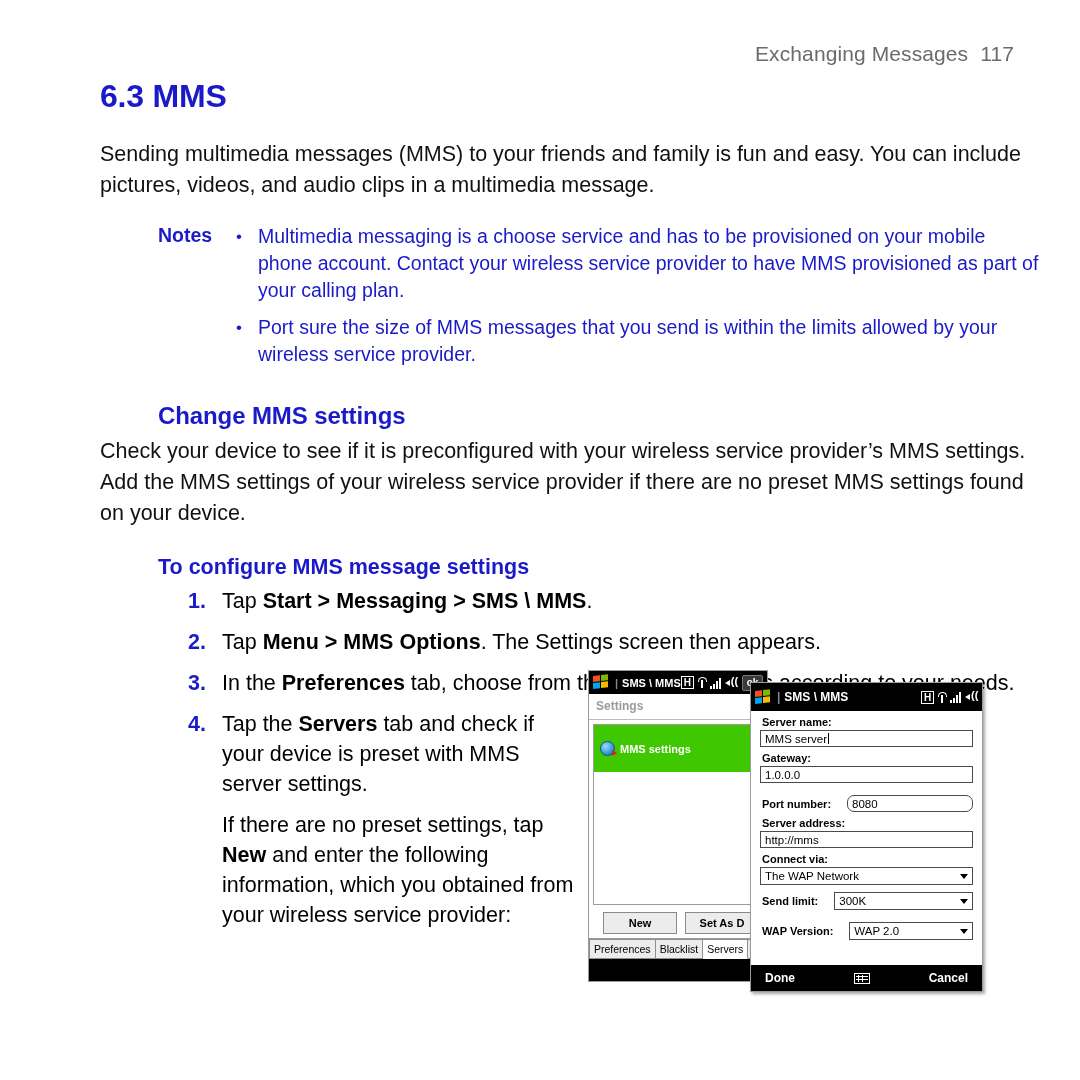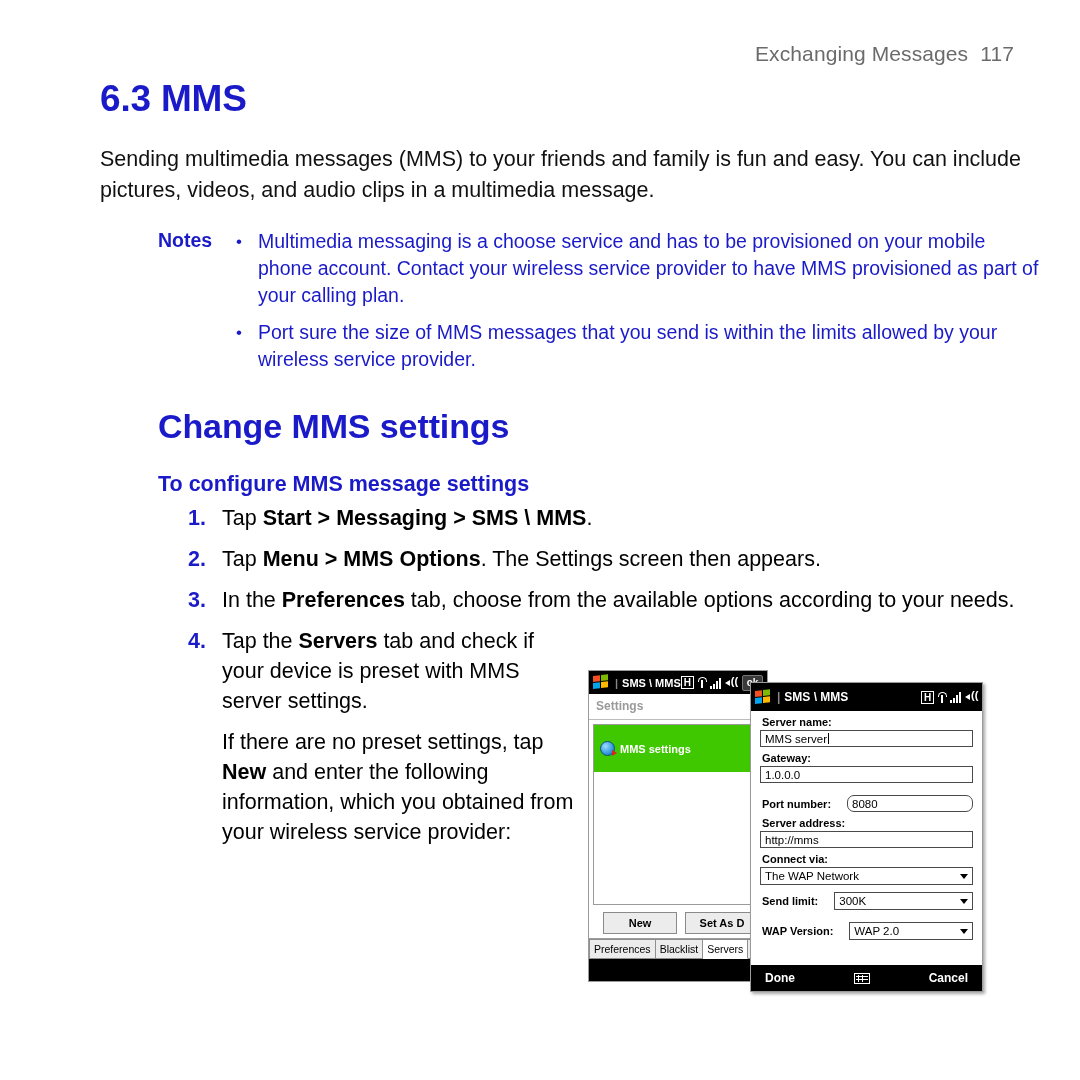--- a/index.html
+++ b/index.html
@@ -30,21 +30,21 @@
 
   
   .content {
     position: absolute;
     left: 100px;
     top: 78px;
     width: 940px;
   }
 
   h1.section-title {
-    font-size: 37px;
+    font-size: 32px;
     font-weight: bold;
     color: #1a1ac8;
     margin: 0 0 24px 0;
     letter-spacing: -.2px;
   }
 
   .indent { margin-left: 58px; }
 
   p.body-text {
     font-size: 21.5px;
@@ -77,21 +77,21 @@
   }
   .note-bullet {
     flex: 0 0 22px;
     font-size: 17px;
     line-height: 27px;
   }
   .note-text { flex: 1; }
 
   
   h2.sub-head {
-    font-size: 34px;
+    font-size: 24px;
     font-weight: bold;
     color: #1a1ac8;
     margin: 24px 0 6px 58px;
     letter-spacing: -.1px;
   }
   h3.proc-head {
     font-size: 21.5px;
     font-weight: bold;
     color: #1a1ac8;
     margin: 26px 0 6px 58px;
@@ -337,20 +337,21 @@
         <span class="note-text">Multimedia messaging is a choose service and has to be provisioned on your mobile phone account. Contact your wireless service provider to have MMS provisioned as part of your calling plan.</span>
       </div>
       <div class="note-item">
         <span class="note-bullet">•</span>
         <span class="note-text">Port sure the size of MMS messages that you send is within the limits allowed by your wireless service provider.</span>
       </div>
     </div>
   </div>
 
   <h2 class="sub-head">Change MMS settings</h2>
+  <p class="body-text indent">Check your device to see if it is preconfigured with your wireless service provider’s MMS settings. Add the MMS settings of your wireless service provider if there are no preset MMS settings found on your device.</p>
 
   <h3 class="proc-head">To configure MMS message settings</h3>
 
   <ol class="steps">
     <li>
       <span class="step-num">1.</span>
       <span class="step-body"><span>Tap </span><b>Start &gt; Messaging &gt; SMS \ MMS</b><span>.</span></span>
     </li>
     <li>
       <span class="step-num">2.</span>

